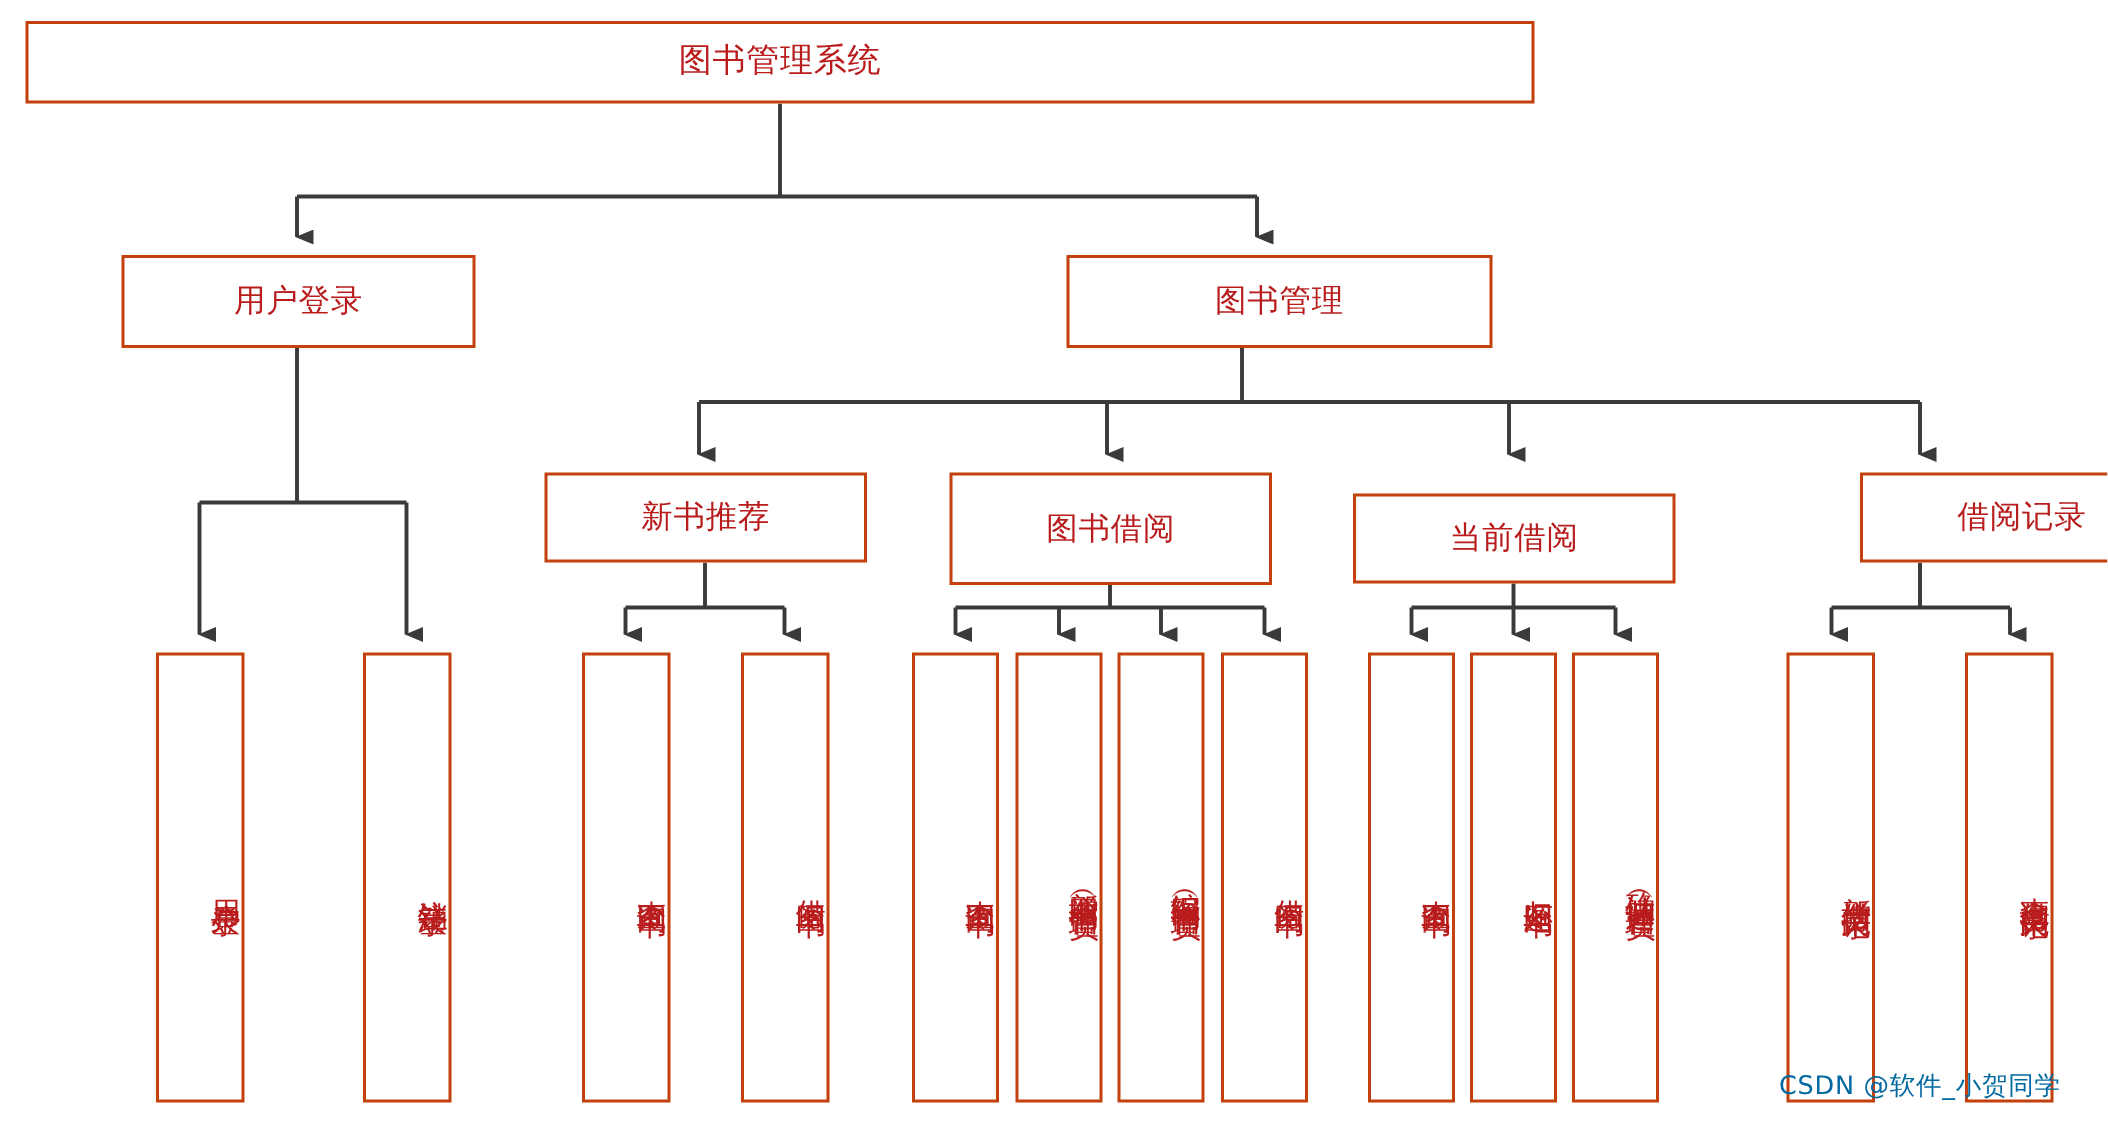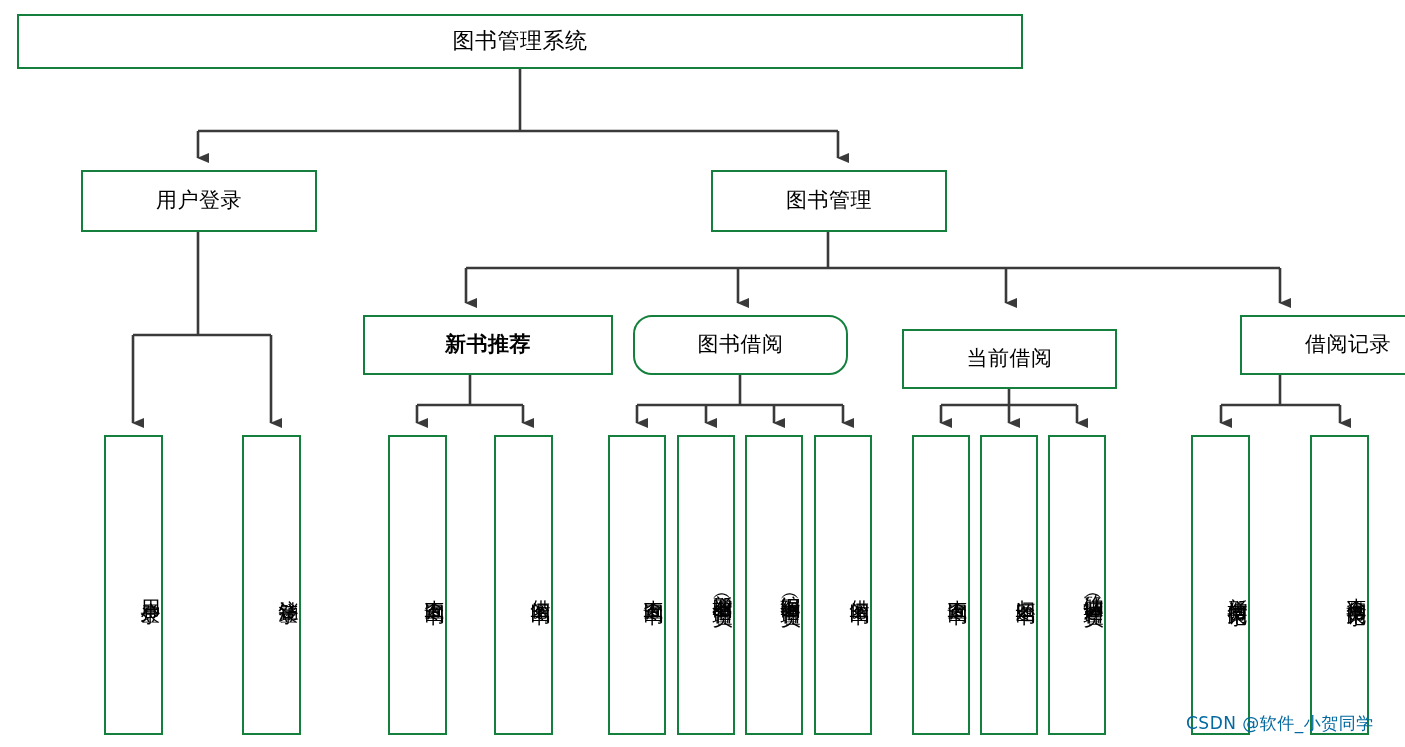--- a/index.html
+++ b/index.html
@@ -23,25 +23,25 @@
     left: 0;
     top: 0;
     width: 1405px;
     height: 747px;
     pointer-events: none;
   }
   .node {
     position: absolute;
     box-sizing: border-box;
     background: #ffffff;
-    border: 2px solid #15803d;
+    border: 2px solid #c2410c;
     display: flex;
     align-items: center;
     justify-content: center;
-    color: #000000;
+    color: #b91c1c;
   }
   .node.horizontal {
     font-size: 21px;
     letter-spacing: 0.5px;
     line-height: 1.2;
   }
   .node.vertical {
     writing-mode: vertical-rl;
     text-orientation: upright;
     font-size: 20px;
@@ -120,28 +120,28 @@
     </g>
   </svg>
 
   <div class="node horizontal root" style="left:17px; top:14px; width:1006px; height:55px;">
     <span>图书管理系统</span>
   </div>
 
   <div class="node horizontal" style="left:81px; top:170px; width:236px; height:62px;">
     <span>用户登录</span>
   </div>
-  <div class="node horizontal" style="left:711px; top:170px; width:236px; height:62px;text-align:right;">
+  <div class="node horizontal" style="left:711px; top:170px; width:284px; height:62px;text-align:right;">
     <span>图书管理</span>
   </div>
 
-  <div class="node horizontal" style="left:363px; top:315px; width:250px; height:60px;font-weight:bold;">
+  <div class="node horizontal" style="left:363px; top:315px; width:215px; height:60px;">
     <span>新书推荐</span>
   </div>
-  <div class="node horizontal" style="left:633px; top:315px; width:215px; height:60px;border-radius:19px;">
+  <div class="node horizontal" style="left:633px; top:315px; width:215px; height:75px;">
     <span>图书借阅</span>
   </div>
   <div class="node horizontal" style="left:902px; top:329px; width:215px; height:60px;">
     <span>当前借阅</span>
   </div>
   <div class="node horizontal" style="left:1240px; top:315px; width:216px; height:60px;">
     <span>借阅记录</span>
   </div>
 
   <div class="node vertical" style="left:104px; top:435px; width:59px; height:300px;">

